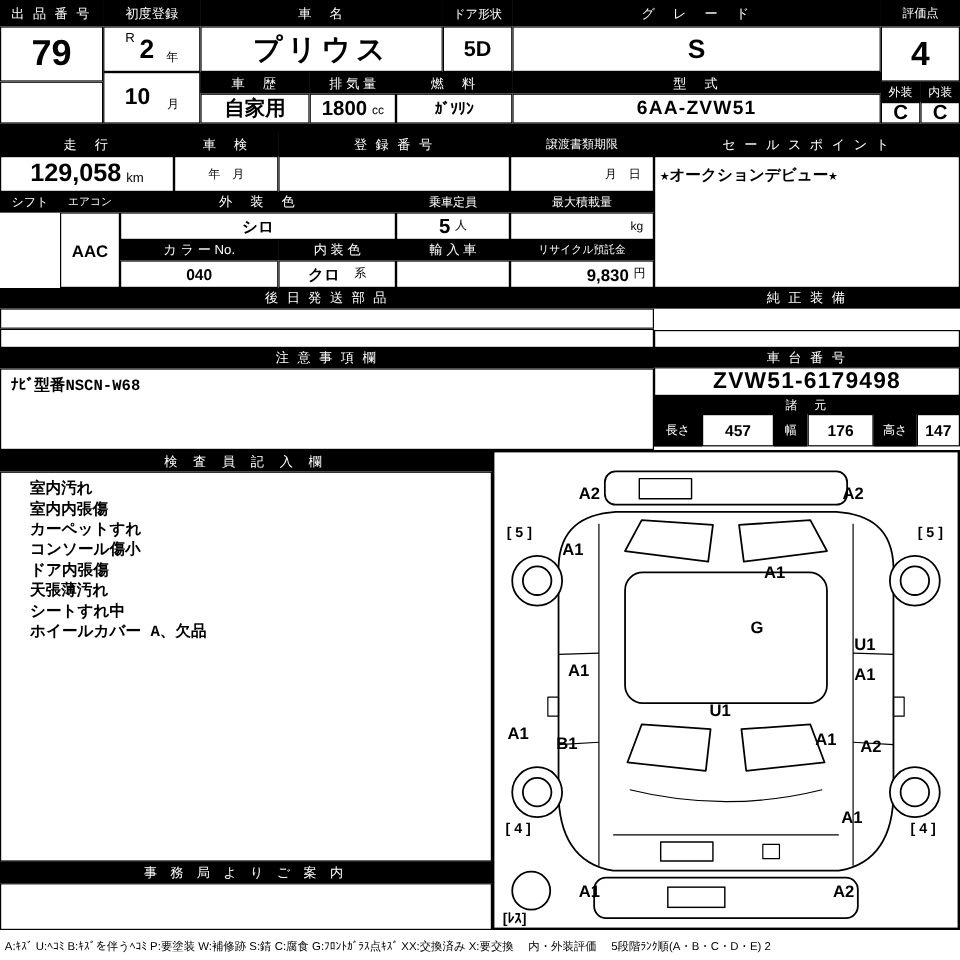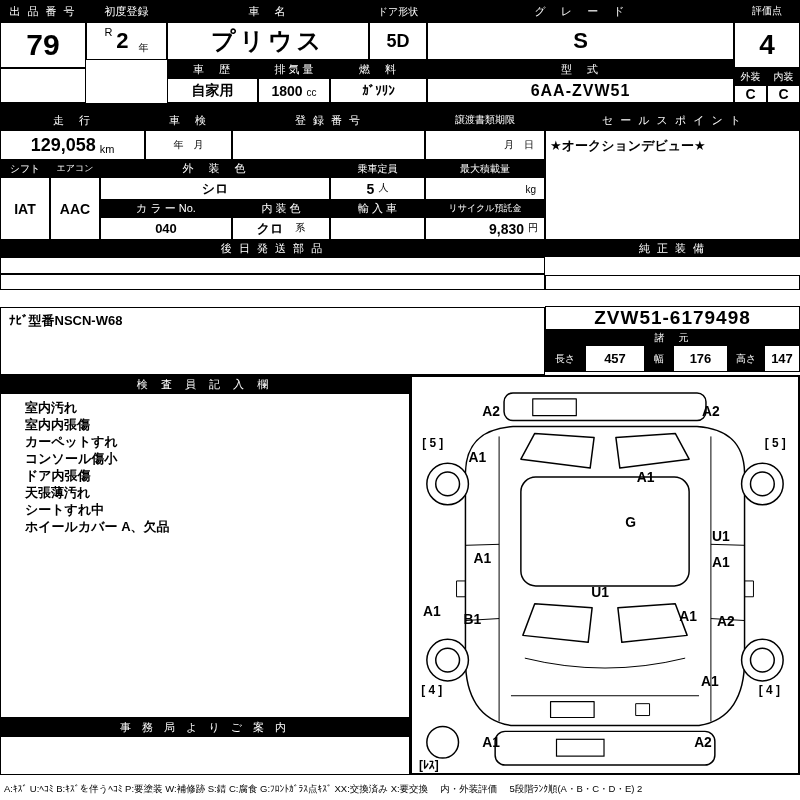--- a/index.html
+++ b/index.html
@@ -4,26 +4,26 @@
 <style>
   * { margin:0; padding:0; box-sizing:border-box; }
   html,body { background:#fff; }
   body { font-family:"Liberation Sans","DejaVu Sans",sans-serif; color:#000; }
   .sheet { position:relative; width:800px; height:800px; background:#fff; overflow:hidden; }
   .c { position:absolute; border:1px solid #000; background:#fff; display:flex; align-items:center; justify-content:center; overflow:hidden; white-space:nowrap; }
   .h { background:#000; color:#fff; font-size:11px; letter-spacing:2px; font-weight:normal; }
   .ls0 { letter-spacing:0; }
   .b { font-weight:bold; }
   .f30{font-size:30px} .f28{font-size:28px} .f22{font-size:22px} .f20{font-size:24px}
-  .f19{font-size:19px} .f18{font-size:18px} .f17{font-size:18px} .f16{font-size:16px}
-  .f15{font-size:14px} .f14{font-size:14px} .f13{font-size:13px} .f11{font-size:11px}
+  .f19{font-size:19px} .f18{font-size:18px} .f17{font-size:21px} .f16{font-size:16px}
+  .f15{font-size:17px} .f14{font-size:14px} .f13{font-size:13px} .f11{font-size:11px}
   .f10{font-size:10px} .f9{font-size:9px}
   .left { justify-content:flex-start; }
   .right { justify-content:flex-end; }
-  .topalign { align-items:flex-start; }
+  .topalign { align-items:flex-start;font-family:Liberation Mono, monospace; }
   .unit { font-size:10px; font-weight:normal; align-self:flex-end; margin:0 0 4px 4px; }
   .bar { position:absolute; background:#000; }
   .note-line { font-weight:bold; font-size:13px; line-height:17px; }
   .legend { position:absolute; left:0; top:775px; width:800px; height:25px; font-size:9.5px; padding:8px 0 0 4px; white-space:nowrap; }
   #car-diagram text { font-weight:bold; font-size:14px; text-anchor:middle; font-family:"Liberation Sans","DejaVu Sans",sans-serif; }
   #car-diagram text.sm { font-size:12px; }
 </style>
 </head>
 <body>
 
@@ -32,20 +32,24 @@
   <div class="c h" style="left:0;top:0;width:86px;height:22px">出 品 番 号</div>
   <div class="c b f30" style="left:0;top:22px;width:86px;height:46px">79</div>
   <div class="c" style="left:0;top:68px;width:86px;height:35px"></div>
 
   <div class="c h ls0" style="left:86px;top:0;width:81px;height:22px">初度登録</div>
   <div class="c" style="left:86px;top:22px;width:81px;height:38px">
     <span class="f11" style="align-self:flex-start;margin:3px 4px 0 0">R</span>
     <span class="b f22">2</span>
     <span class="unit" style="margin-left:10px">年</span>
   </div>
+  <div class="c" style="left:86px;top:60px;width:81px;height:43px">
+    <span class="b f19">10</span>
+    <span class="unit" style="margin-left:14px;margin-bottom:8px">月</span>
+  </div>
 
   <div class="c h" style="left:167px;top:0;width:202px;height:22px">車　名</div>
   <div class="c b f20" style="left:167px;top:22px;width:202px;height:38px;letter-spacing:4px">プリウス</div>
 
   <div class="c h f10 ls0" style="left:369px;top:0;width:58px;height:24px">ドア形状</div>
   <div class="c b f18" style="left:369px;top:22px;width:58px;height:38px">5D</div>
 
   <div class="c h" style="left:427px;top:0;width:307px;height:22px">グ　レ　ー　ド</div>
   <div class="c b f22" style="left:427px;top:22px;width:307px;height:38px">S</div>
 
@@ -82,21 +86,20 @@
   <div class="c h f10 ls0" style="left:425px;top:110px;width:120px;height:20px">譲渡書類期限</div>
   <div class="c f10 right" style="left:425px;top:130px;width:120px;height:30px;padding-right:10px">月　日</div>
   <div class="c h" style="left:545px;top:110px;width:255px;height:20px">セ ー ル ス ポ イ ン ト</div>
   <div class="c b f13 left topalign" style="left:545px;top:130px;width:255px;height:110px;padding:6px 4px">★オークションデビュー★</div>
 
   <div class="c h f10 ls0" style="left:0;top:160px;width:50px;height:17px">シフト</div>
   <div class="c h f9 ls0" style="left:50px;top:160px;width:50px;height:17px">エアコン</div>
   <div class="c h" style="left:100px;top:160px;width:230px;height:17px">外　装　色</div>
   <div class="c h f10 ls0" style="left:330px;top:160px;width:95px;height:17px">乗車定員</div>
   <div class="c h f10 ls0" style="left:425px;top:160px;width:120px;height:17px">最大積載量</div>
-  <div class="c b f14" style="left:0;top:177px;width:50px;height:63px">IAT</div>
   <div class="c b f14" style="left:50px;top:177px;width:50px;height:63px">AAC</div>
   <div class="c b f13" style="left:100px;top:177px;width:230px;height:23px">シロ</div>
   <div class="c" style="left:330px;top:177px;width:95px;height:23px">
     <span class="b f15">5</span>
     <span class="unit">人</span>
   </div>
   <div class="c right" style="left:425px;top:177px;width:120px;height:23px;padding-right:8px">
     <span class="unit">kg</span>
   </div>
   <div class="c h ls0" style="left:100px;top:200px;width:132px;height:17px">カ ラ ー No.</div>
@@ -113,21 +116,23 @@
     <span class="b f14">9,830</span>
     <span class="unit">円</span>
   </div>
 
   <div class="c h" style="left:0;top:240px;width:545px;height:17px">後 日 発 送 部 品</div>
   <div class="c" style="left:0;top:257px;width:545px;height:17px"></div>
   <div class="c" style="left:0;top:274px;width:545px;height:16px"></div>
   <div class="c h" style="left:545px;top:240px;width:255px;height:17px">純 正 装 備</div>
   <div class="c" style="left:545px;top:275px;width:255px;height:15px"></div>
 
+  <div class="c h" style="left:0;top:290px;width:545px;height:17px">注 意 事 項 欄</div>
   <div class="c b f13 left topalign" style="left:0;top:307px;width:545px;height:68px;padding:4px 8px">ﾅﾋﾞ型番NSCN-W68</div>
+  <div class="c h" style="left:545px;top:290px;width:255px;height:16px">車 台 番 号</div>
   <div class="c b f19" style="left:545px;top:306px;width:255px;height:24px;letter-spacing:1px">ZVW51-6179498</div>
   <div class="c h f10" style="left:545px;top:330px;width:255px;height:15px">諸　元</div>
   <div class="c h f10 ls0" style="left:545px;top:345px;width:40px;height:27px">長さ</div>
   <div class="c b f13" style="left:585px;top:345px;width:60px;height:27px">457</div>
   <div class="c h f10 ls0" style="left:645px;top:345px;width:28px;height:27px">幅</div>
   <div class="c b f13" style="left:673px;top:345px;width:55px;height:27px">176</div>
   <div class="c h f10 ls0" style="left:728px;top:345px;width:36px;height:27px">高さ</div>
   <div class="c b f13" style="left:764px;top:345px;width:36px;height:27px">147</div>
 
   <div class="c h" style="left:0;top:375px;width:410px;height:18px;letter-spacing:5px">検 査 員 記 入 欄</div>

